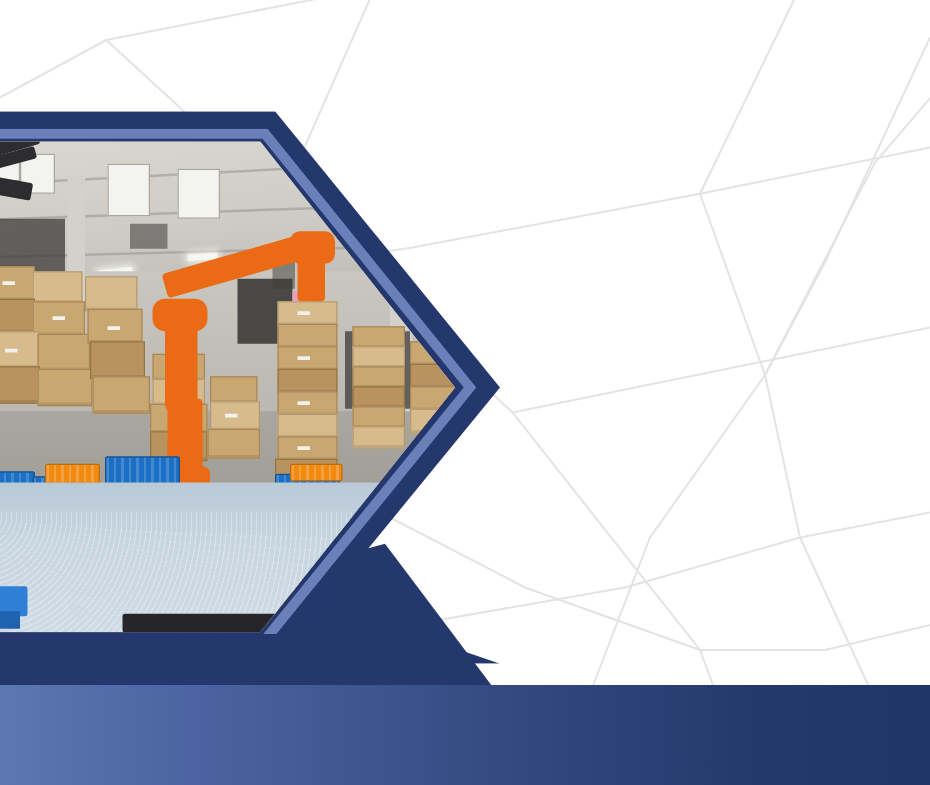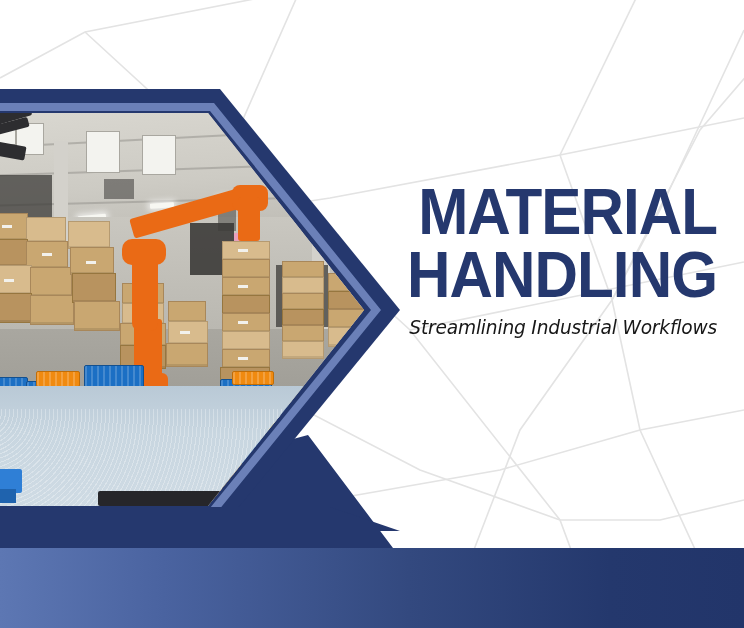--- a/index.html
+++ b/index.html
@@ -403,19 +403,14 @@
         <div class="pallet-black" style="left:254px;top:372px;width:128px;height:16px;"></div>
 
       </div>
     </div>
   </div>
 
   <div id="bottom-band"></div>
 
   <div id="footer-gradient"></div>
 
-  <div id="text-block">
-    <span class="headline line1">MATERIAL</span>
-    <span class="headline line2">HANDLING</span>
-    <span id="subtitle">Streamlining Industrial Workflows</span>
-  </div>
 
 </div>
 
 </body></html>

